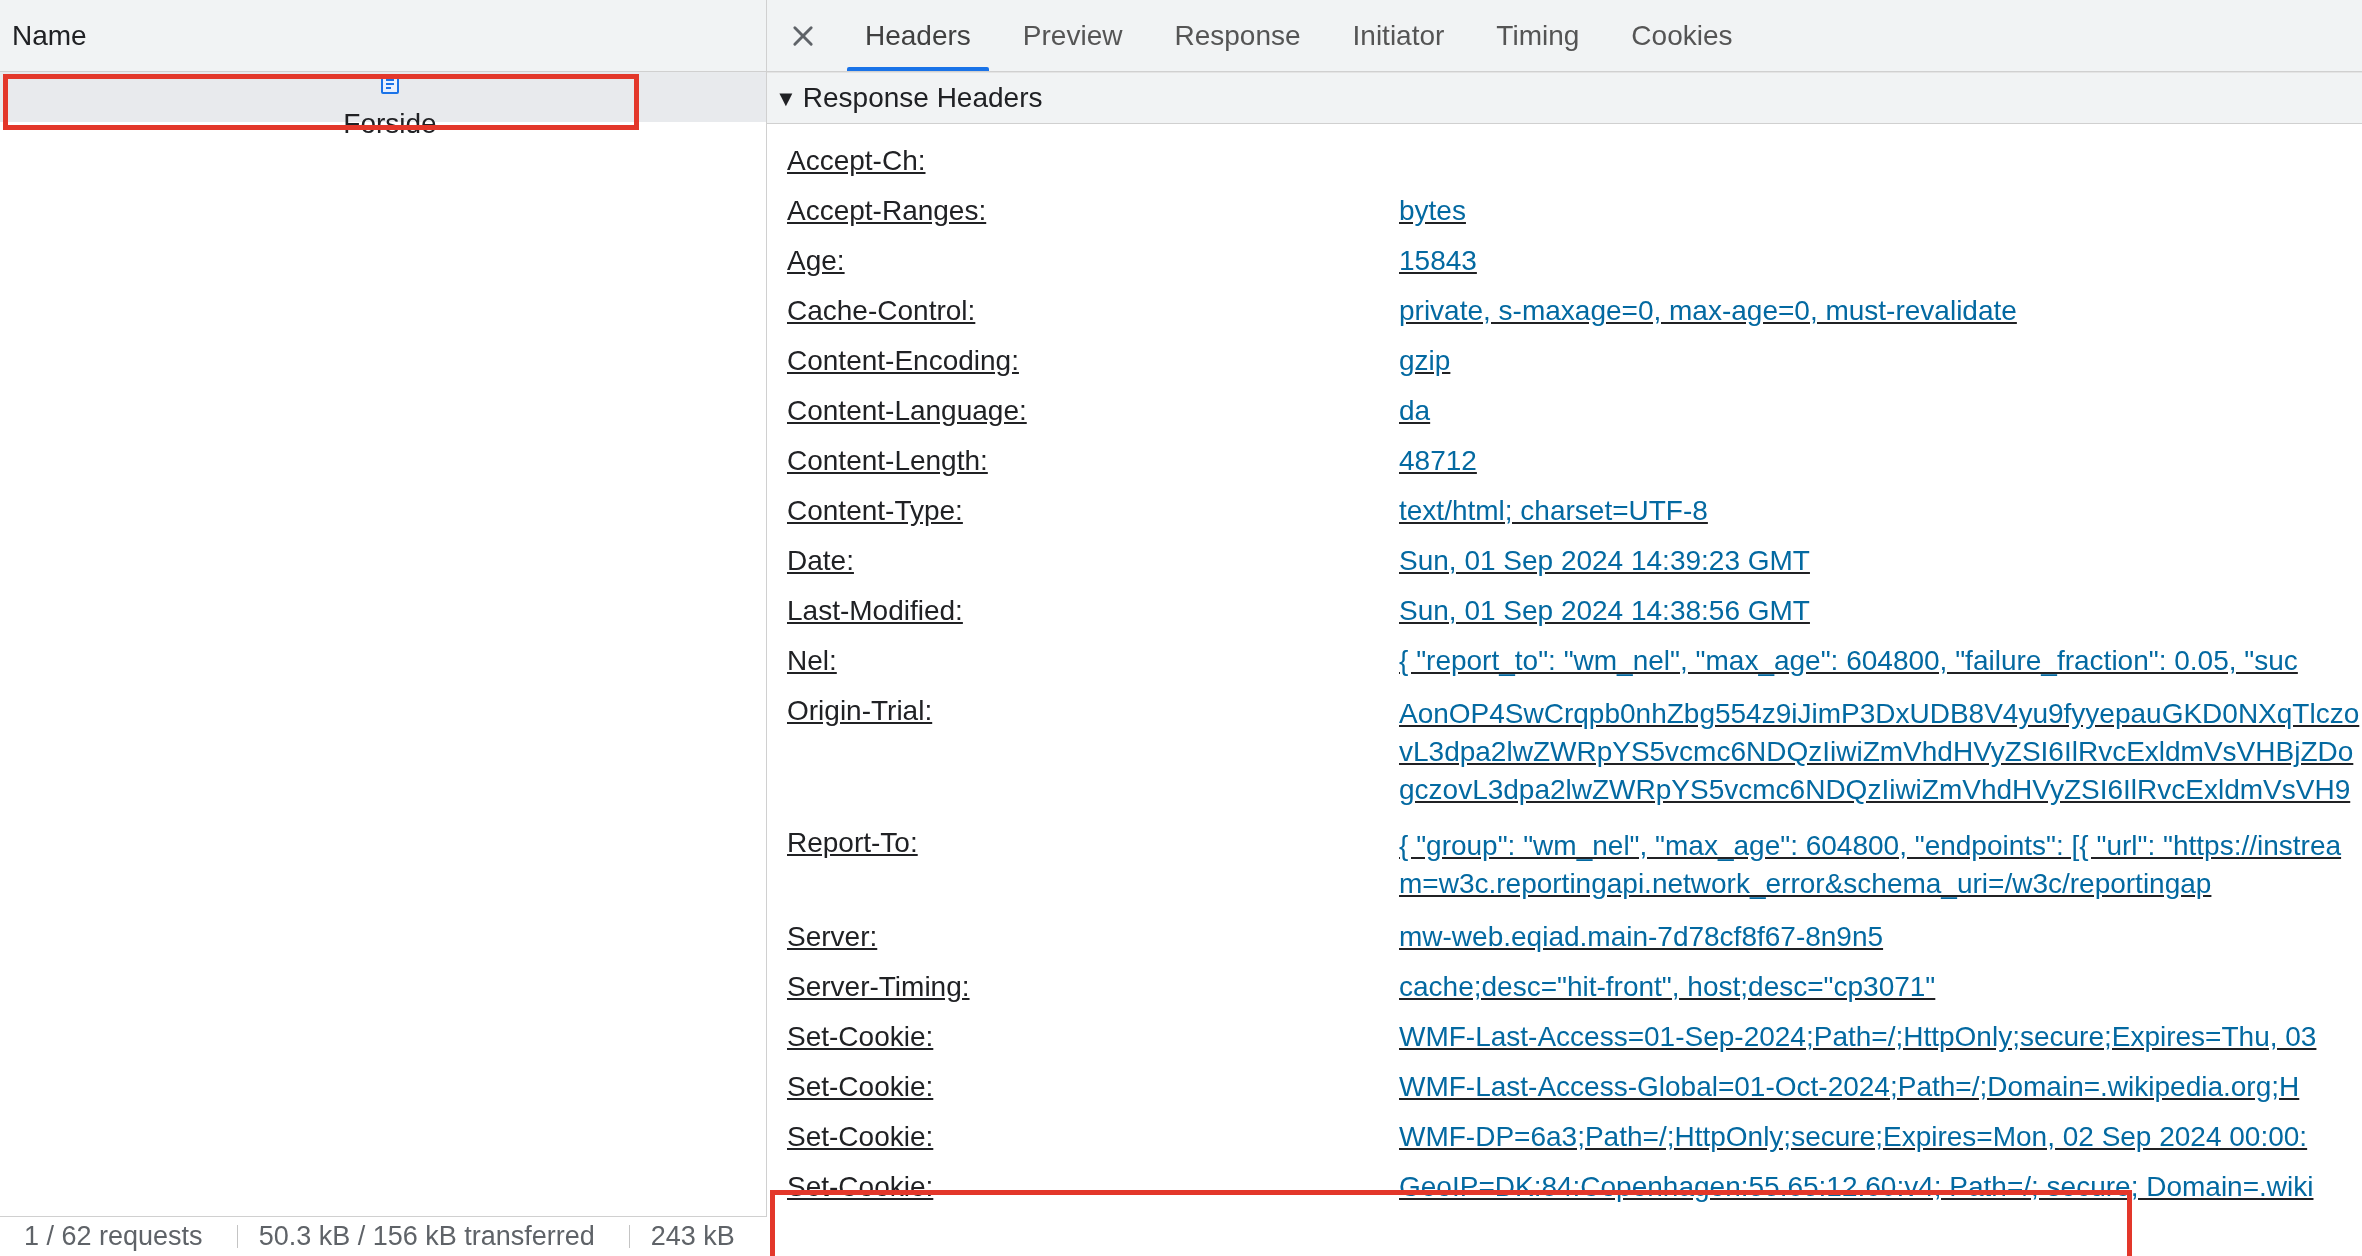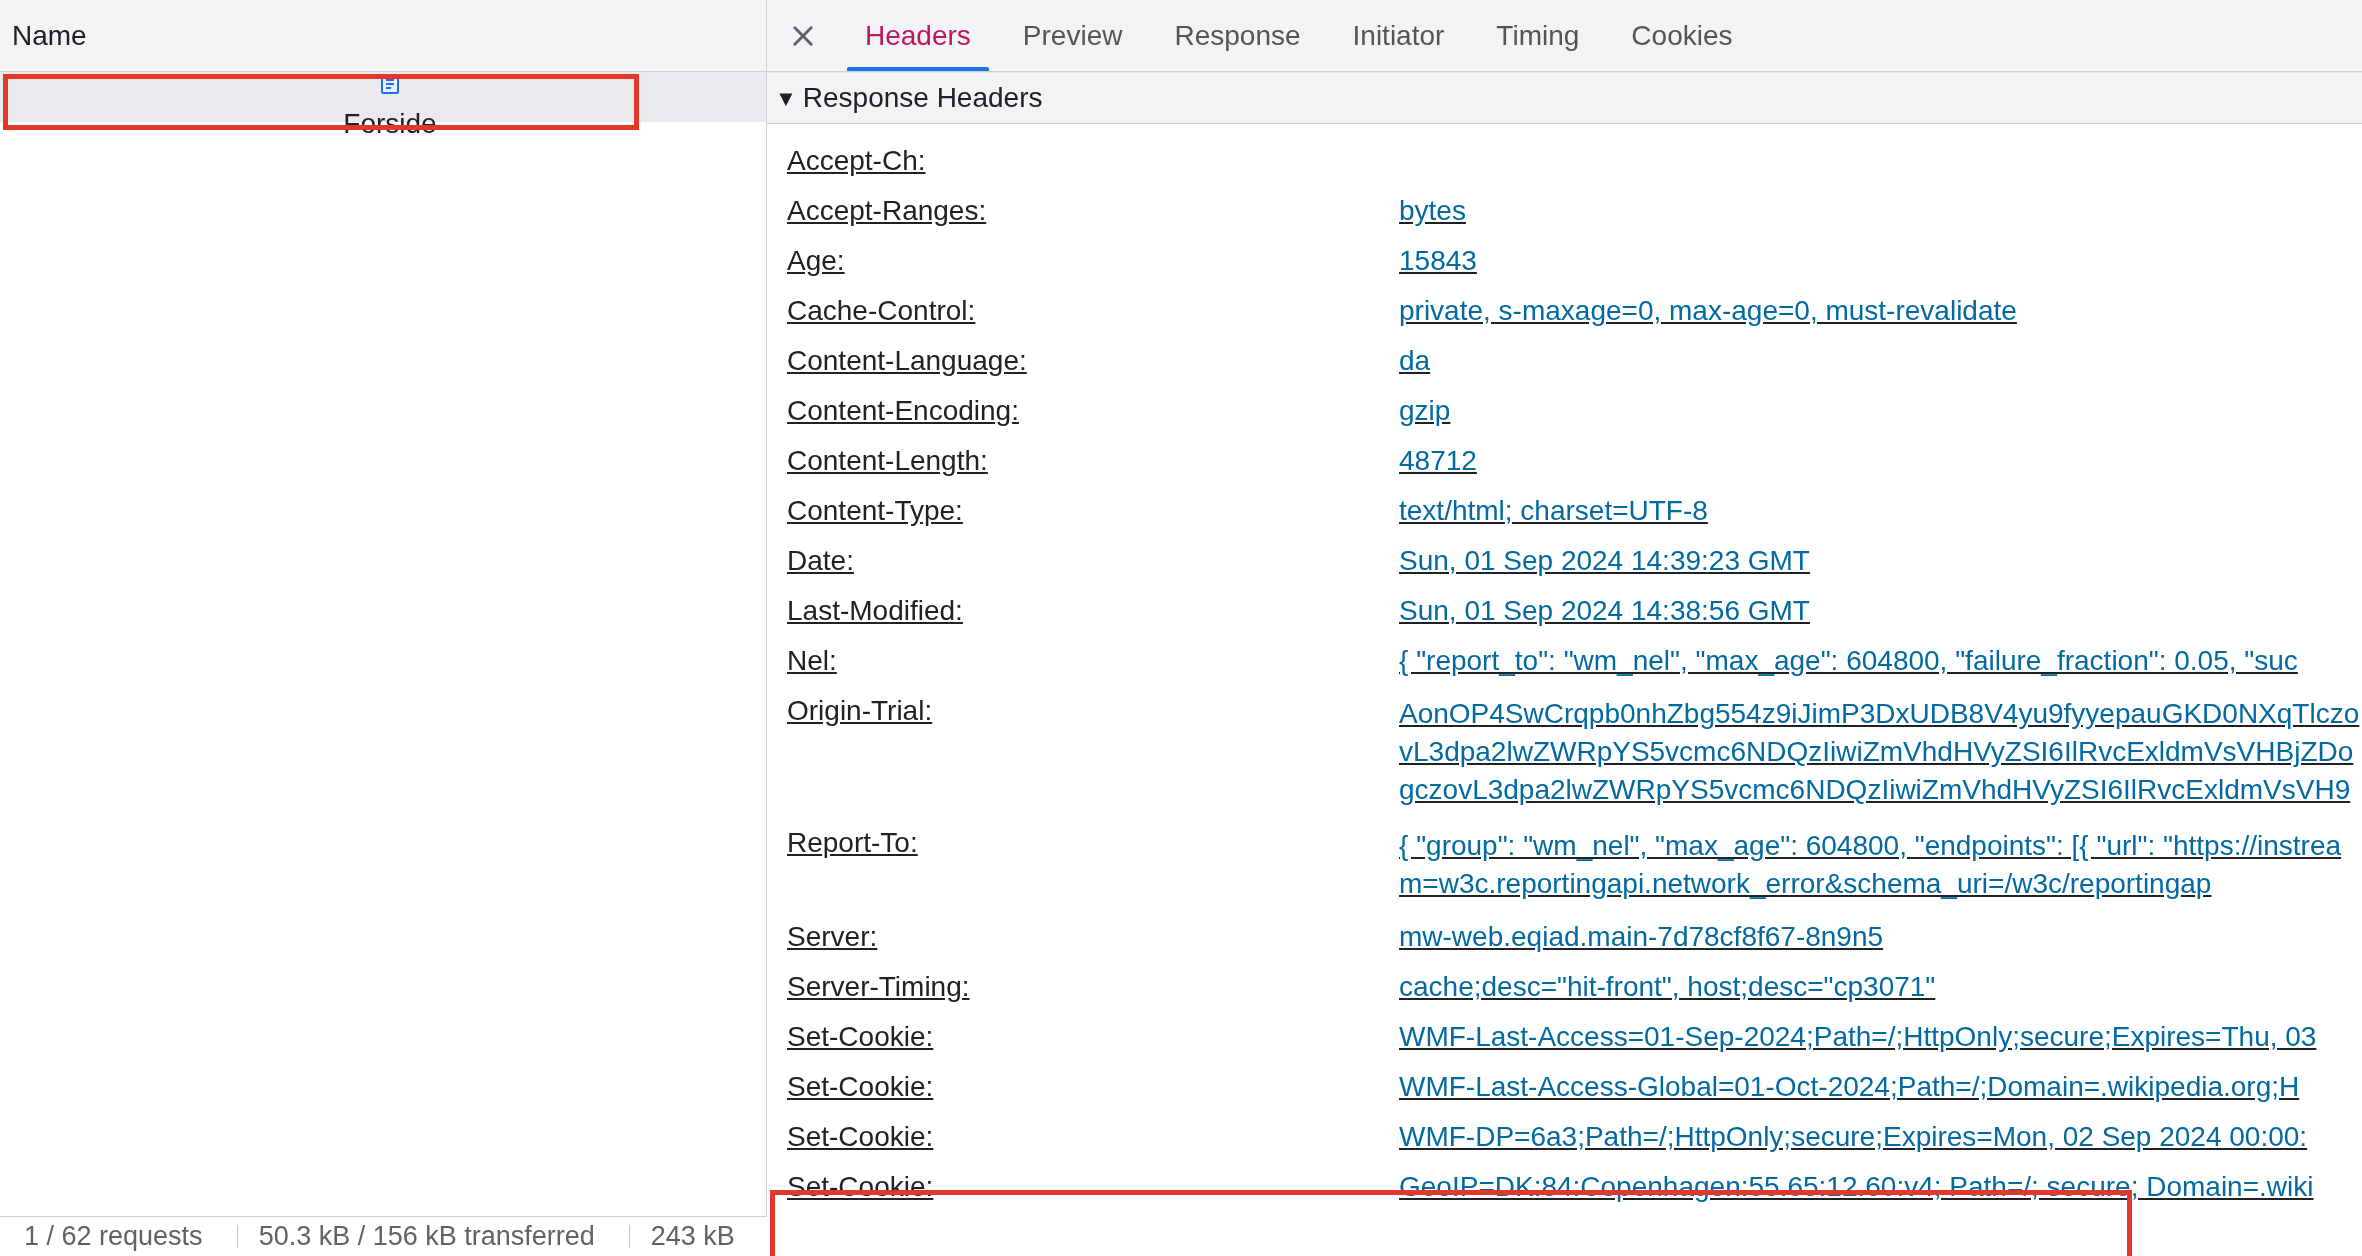--- a/index.html
+++ b/index.html
@@ -95,21 +95,21 @@
   .close-btn svg { width: 28px; height: 28px; }
   .tab {
     padding: 0 26px;
     display: flex;
     align-items: center;
     color: #555;
     cursor: pointer;
     position: relative;
   }
   .tab.active {
-    color: #be185d;
+    color: #404040;
   }
   .tab.active::after {
     content: "";
     position: absolute;
     left: 8px;
     right: 8px;
     bottom: 0;
     height: 4px;
     background: #1a73e8;
     border-radius: 2px 2px 0 0;
@@ -280,26 +280,26 @@
         </div>
         <div class="header-row">
           <div class="header-key">Age:</div>
           <div class="header-val">15843</div>
         </div>
         <div class="header-row">
           <div class="header-key">Cache-Control:</div>
           <div class="header-val">private, s-maxage=0, max-age=0, must-revalidate</div>
         </div>
         <div class="header-row">
+          <div class="header-key">Content-Encoding:</div>
+          <div class="header-val">gzip</div>
+        </div>
+        <div class="header-row">
           <div class="header-key">Content-Language:</div>
           <div class="header-val">da</div>
-        </div>
-        <div class="header-row">
-          <div class="header-key">Content-Encoding:</div>
-          <div class="header-val">gzip</div>
         </div>
         <div class="header-row">
           <div class="header-key">Content-Length:</div>
           <div class="header-val">48712</div>
         </div>
         <div class="header-row">
           <div class="header-key">Content-Type:</div>
           <div class="header-val">text/html; charset=UTF-8</div>
         </div>
         <div class="header-row">

